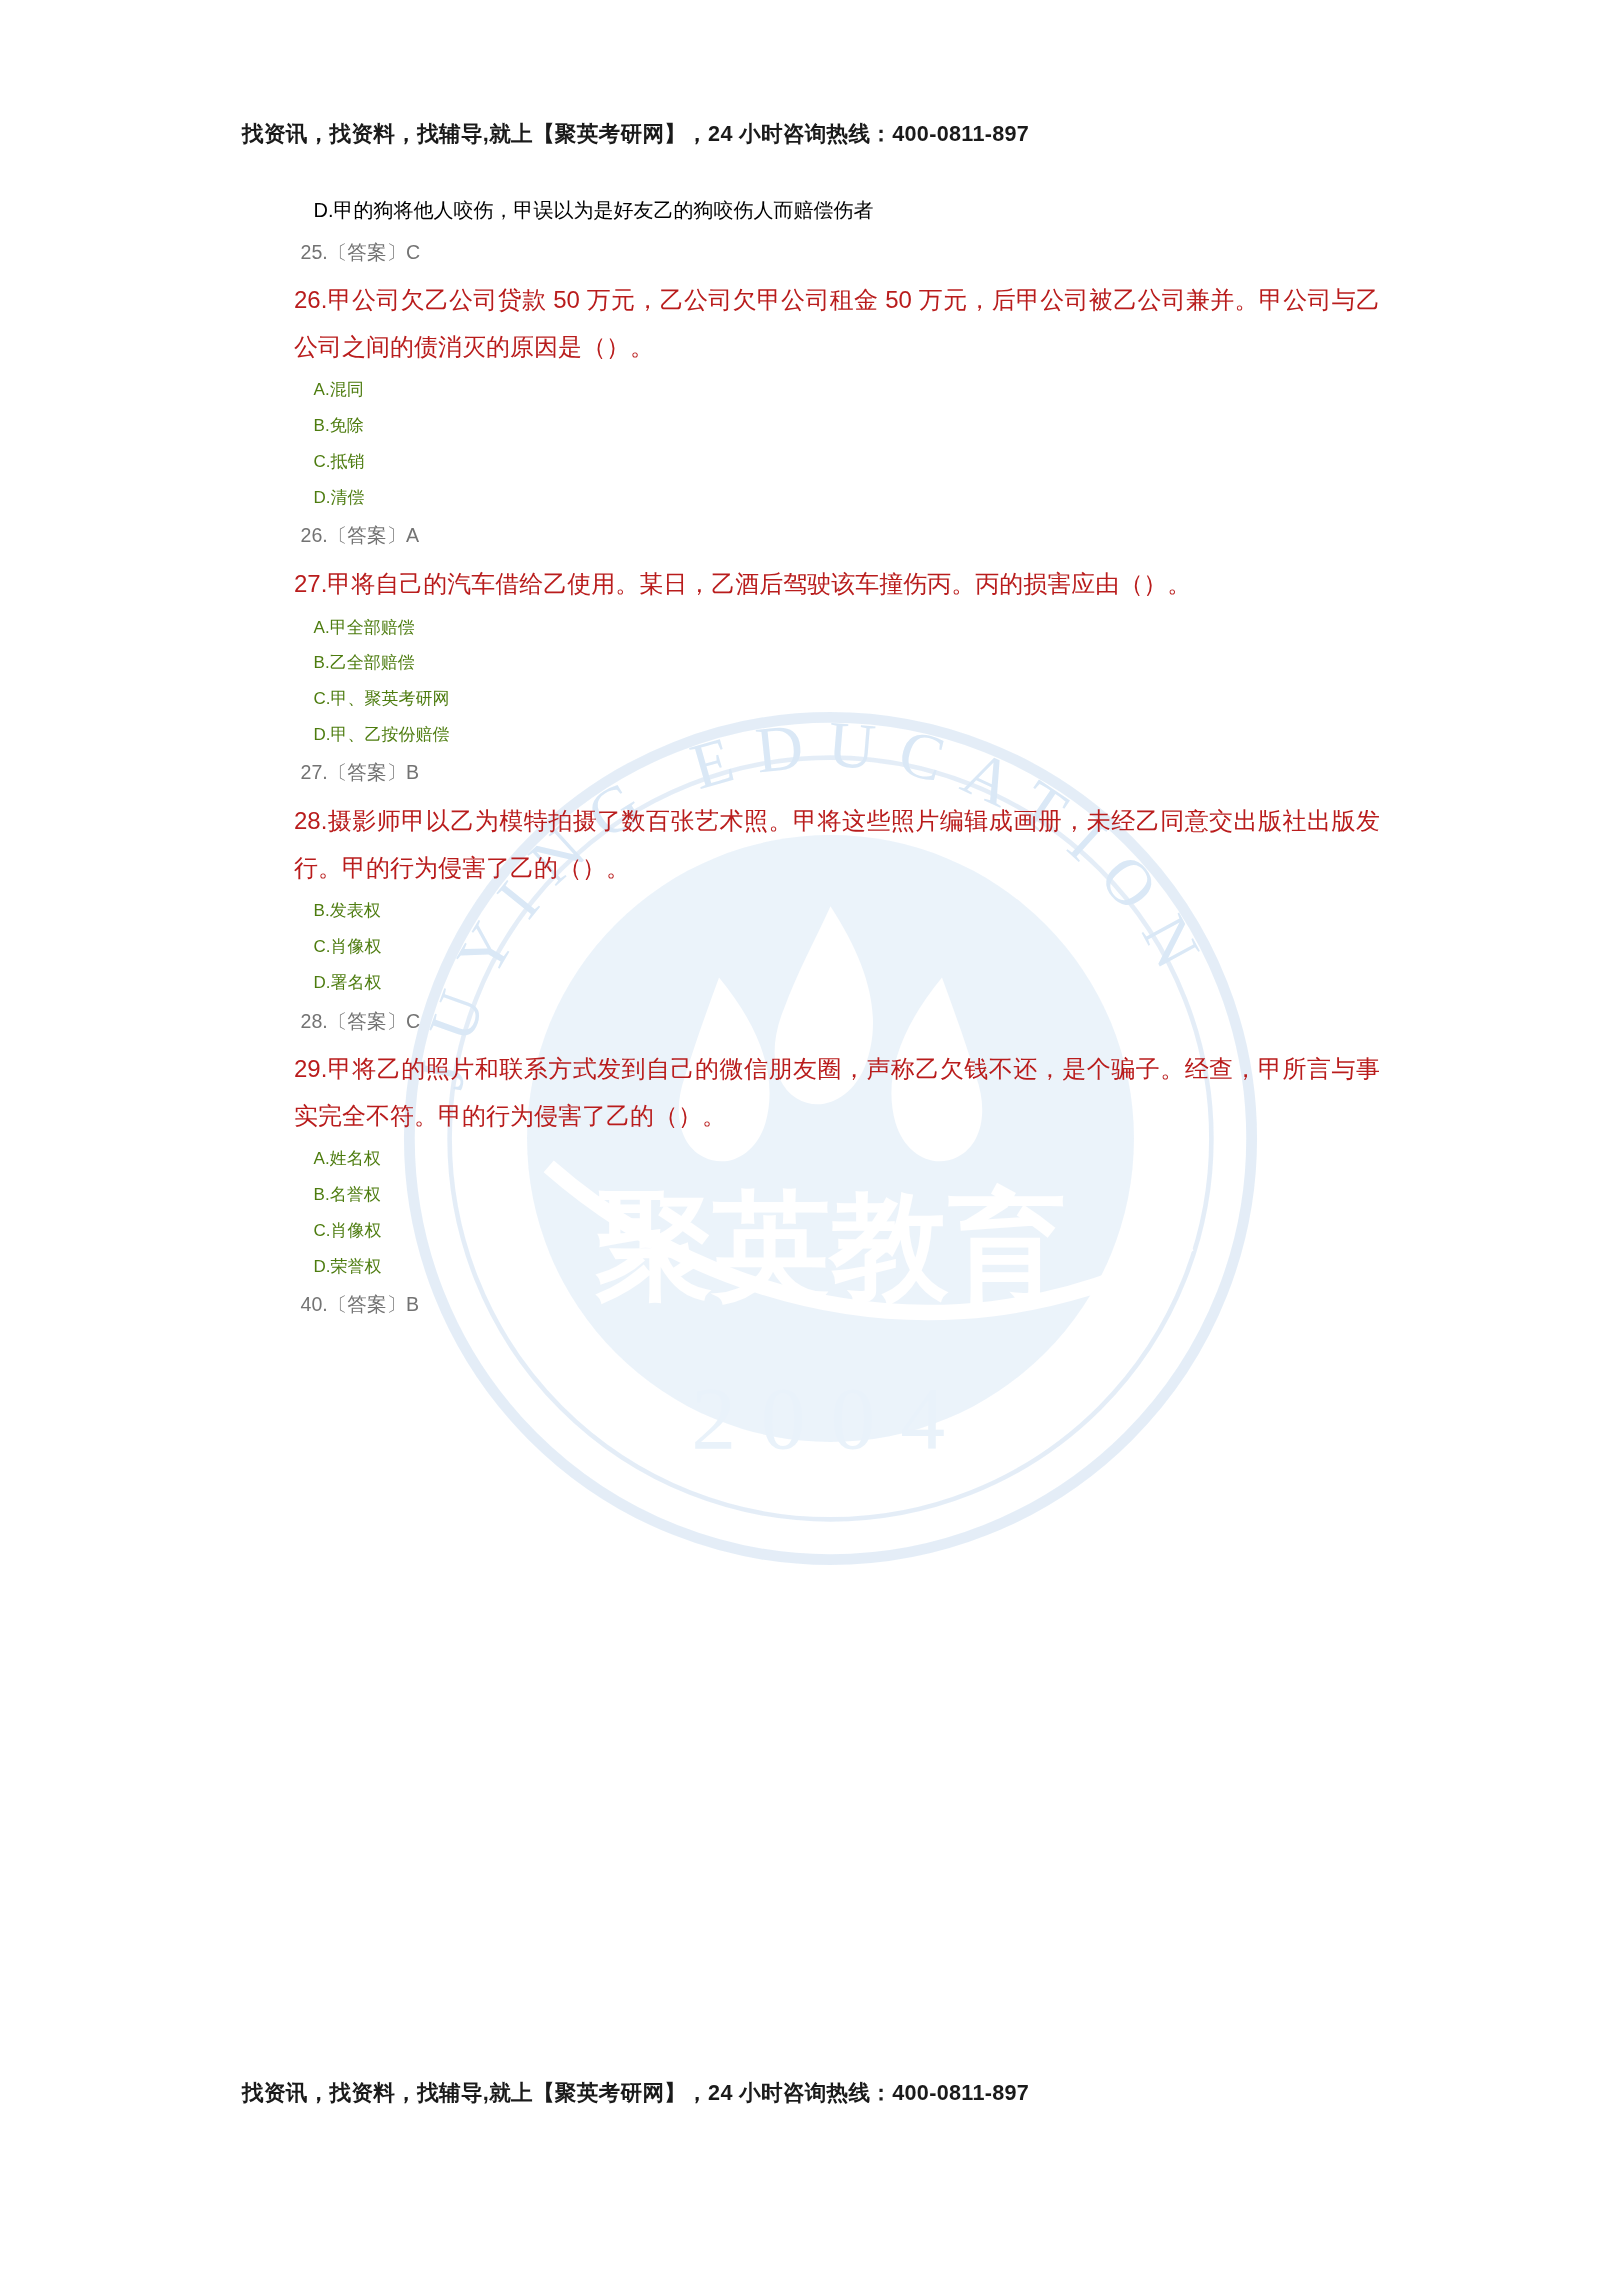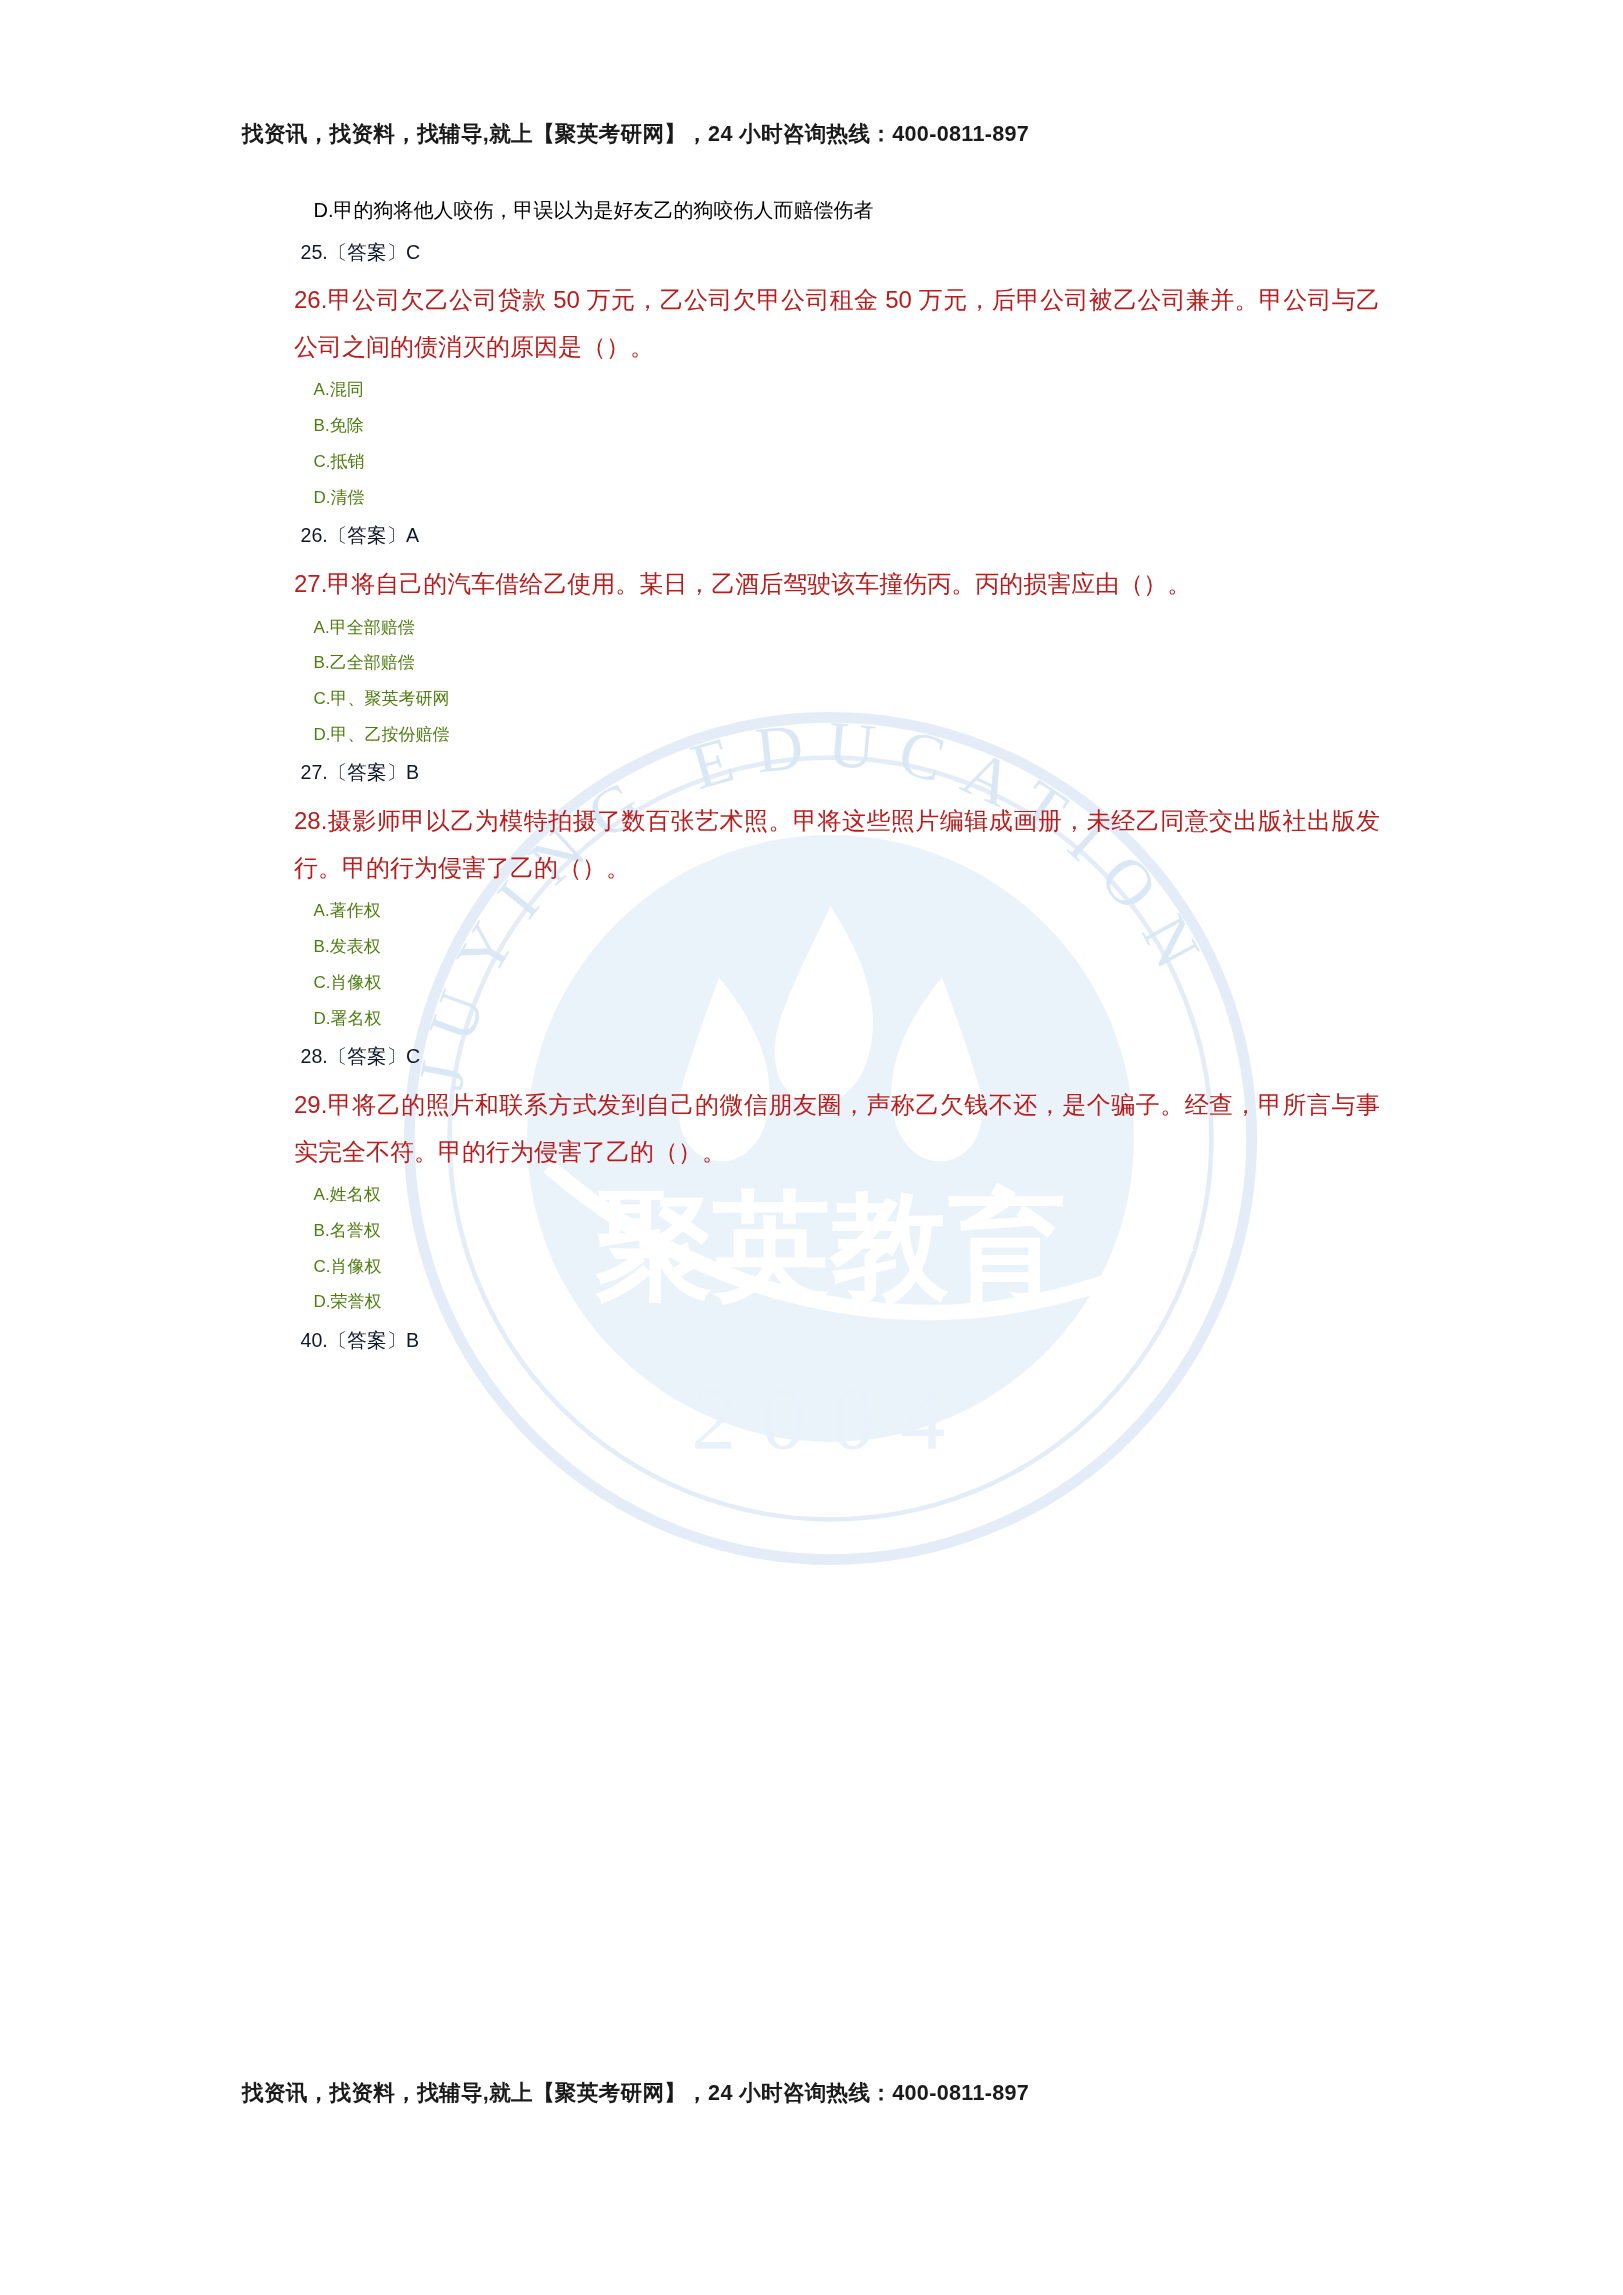--- a/index.html
+++ b/index.html
@@ -69,21 +69,21 @@
   }
   .opt {
     font-size: 17px;
     color: #4d7c0f;
     line-height: 1.95;
     margin: 0 0 2.6px 0;
     padding-left: 19.6px;
   }
   .ans {
     font-size: 19.6px;
-    color: #0f172a;
+    color: #737373;
     line-height: 1.95;
     margin: 0 0 2.6px 0;
     padding-left: 6.5px;
   }
   .block { margin-bottom: 6.5px; }
   .lead-d {
     font-size: 20px;
     color: #000000;
     line-height: 1.95;
     margin: 0 0 2.6px 0;
@@ -138,21 +138,20 @@
       <div class="q-stem">27.甲将自己的汽车借给乙使用。某日，乙酒后驾驶该车撞伤丙。丙的损害应由（）。</div>
       <div class="opt">A.甲全部赔偿</div>
       <div class="opt">B.乙全部赔偿</div>
       <div class="opt">C.甲、聚英考研网</div>
       <div class="opt">D.甲、乙按份赔偿</div>
       <div class="ans block">27.〔答案〕B</div>
     </div>
 
     <div>
       <div class="q-stem">28.摄影师甲以乙为模特拍摄了数百张艺术照。甲将这些照片编辑成画册，未经乙同意交出版社出版发行。甲的行为侵害了乙的（）。</div>
-      <div class="opt">A.著作权</div>
       <div class="opt">B.发表权</div>
       <div class="opt">C.肖像权</div>
       <div class="opt">D.署名权</div>
       <div class="ans block">28.〔答案〕C</div>
     </div>
 
     <div>
       <div class="q-stem">29.甲将乙的照片和联系方式发到自己的微信朋友圈，声称乙欠钱不还，是个骗子。经查，甲所言与事实完全不符。甲的行为侵害了乙的（）。</div>
       <div class="opt">A.姓名权</div>
       <div class="opt">B.名誉权</div>

